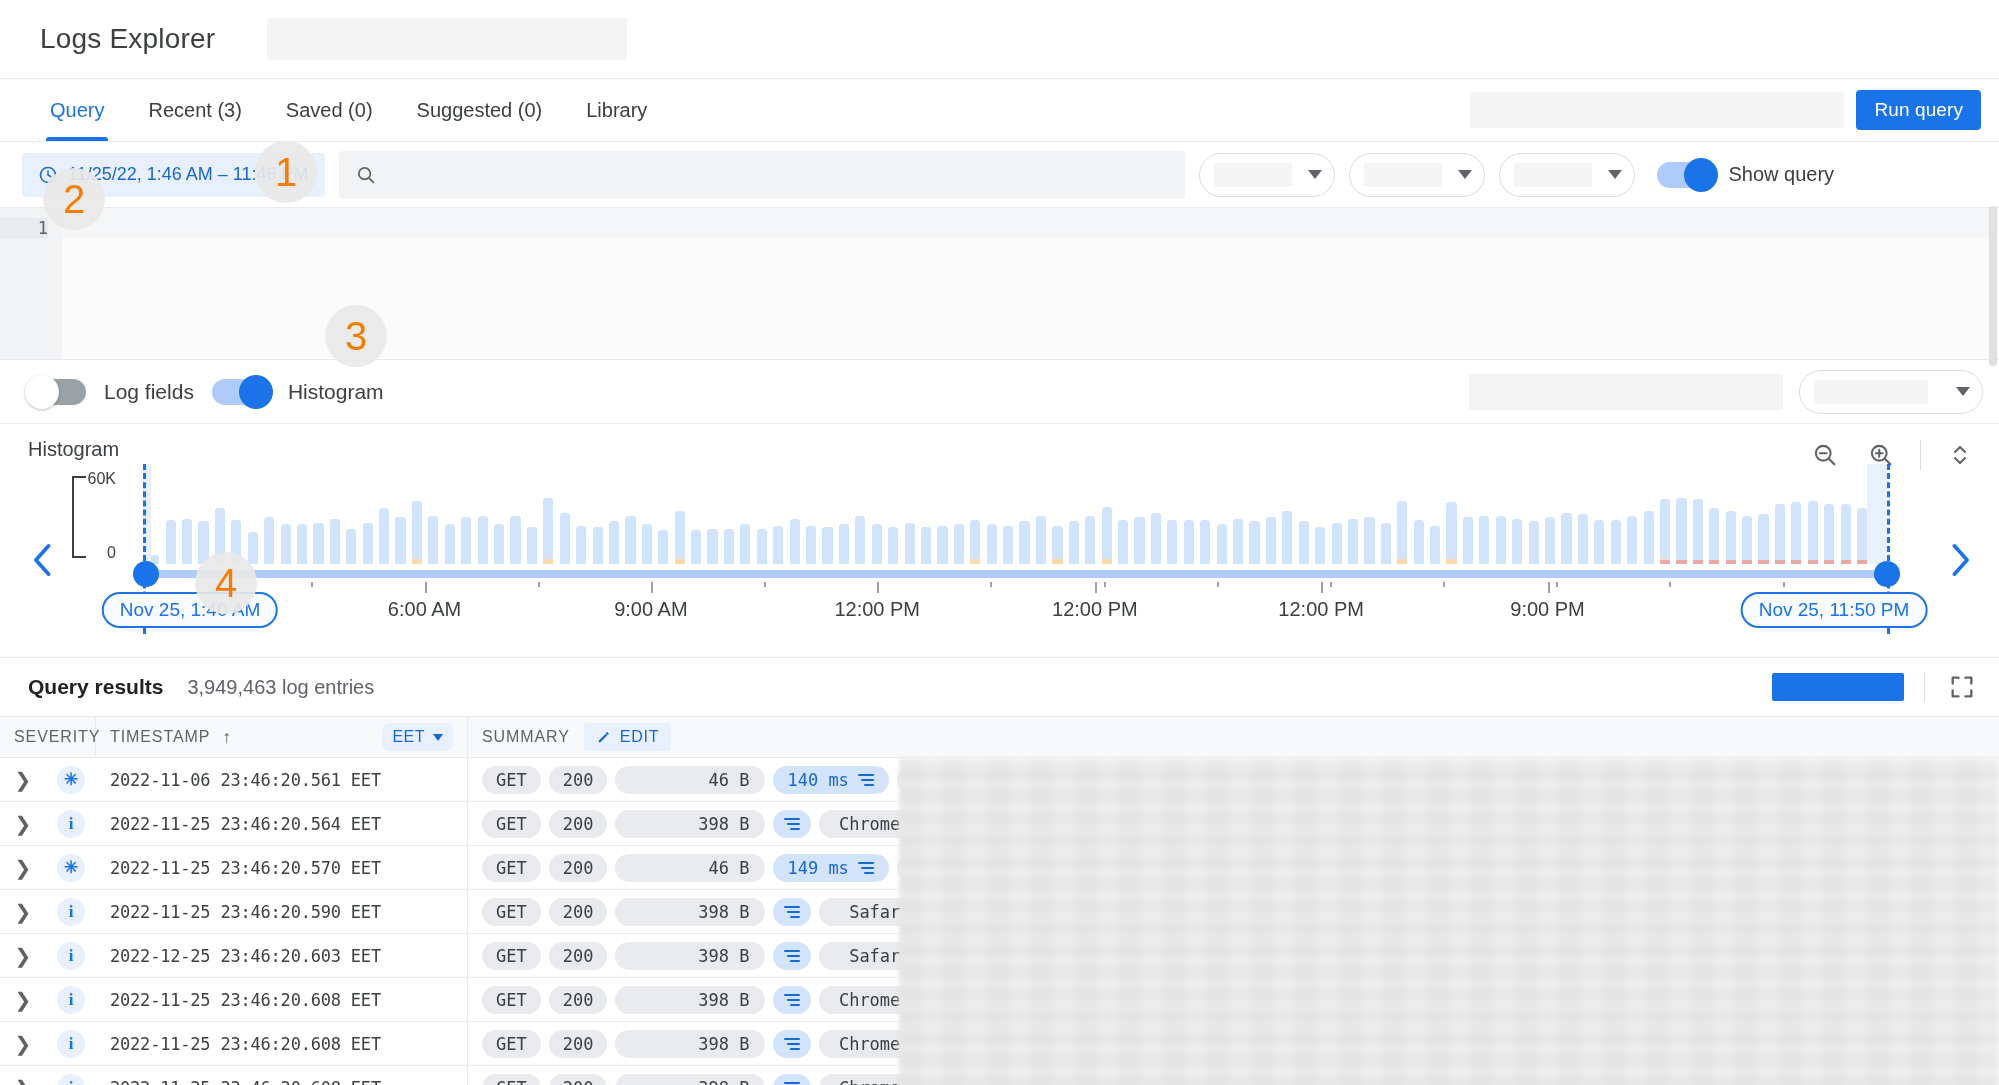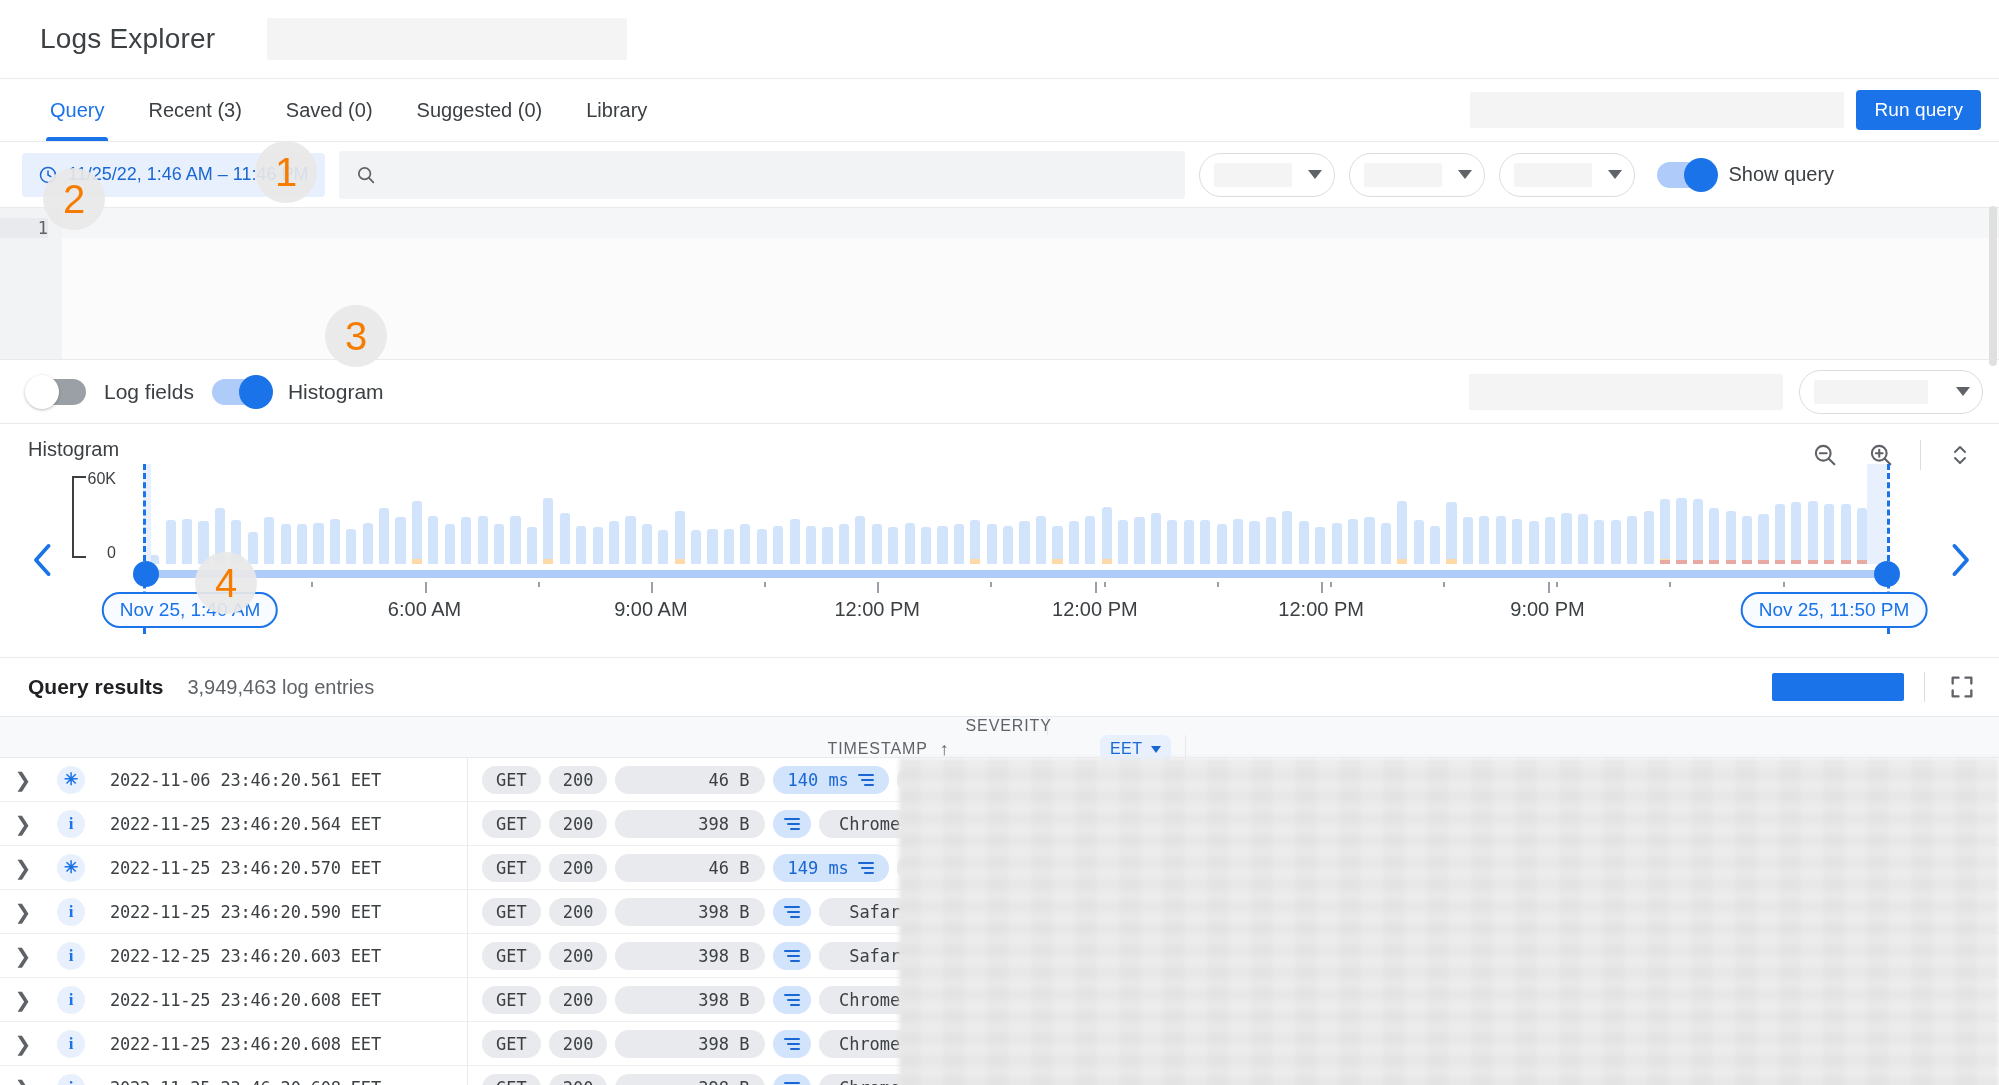--- a/index.html
+++ b/index.html
@@ -183,21 +183,21 @@
   .results-title { font-size: 21px; font-weight: 700; color: #202124; }
   .results-count { font-size: 20px; color: #5f6368; }
   .results-header-right {
     position: absolute; right: 20px; top: 50%; transform: translateY(-50%);
     display: flex; align-items: center; gap: 20px;
   }
   .blue-redact { width: 132px; height: 28px; background: #1a73e8; border-radius: 2px; }
 
   .table-head {
     height: 42px; background: #f8f9fa; border-top: 1px solid #e8eaed; border-bottom: 1px solid #e8eaed;
-    display: flex; align-items: center; position: relative; flex-direction: column;
+    display: flex; align-items: center; position: relative;
   }
   .th {
     font-size: 16px; color: #5f6368; letter-spacing: .9px; height: 100%;
     display: flex; align-items: center; padding: 0 14px;
   }
   .th.sev { width: 96px; border-right: 1px solid #e8eaed; }
   .th.ts { width: 372px; border-right: 1px solid #e8eaed; gap: 12px; }
   .th.sum { flex: 1; gap: 14px; }
   .sort-arrow { font-size: 18px; color: #5f6368; }
   .eet-chip {

